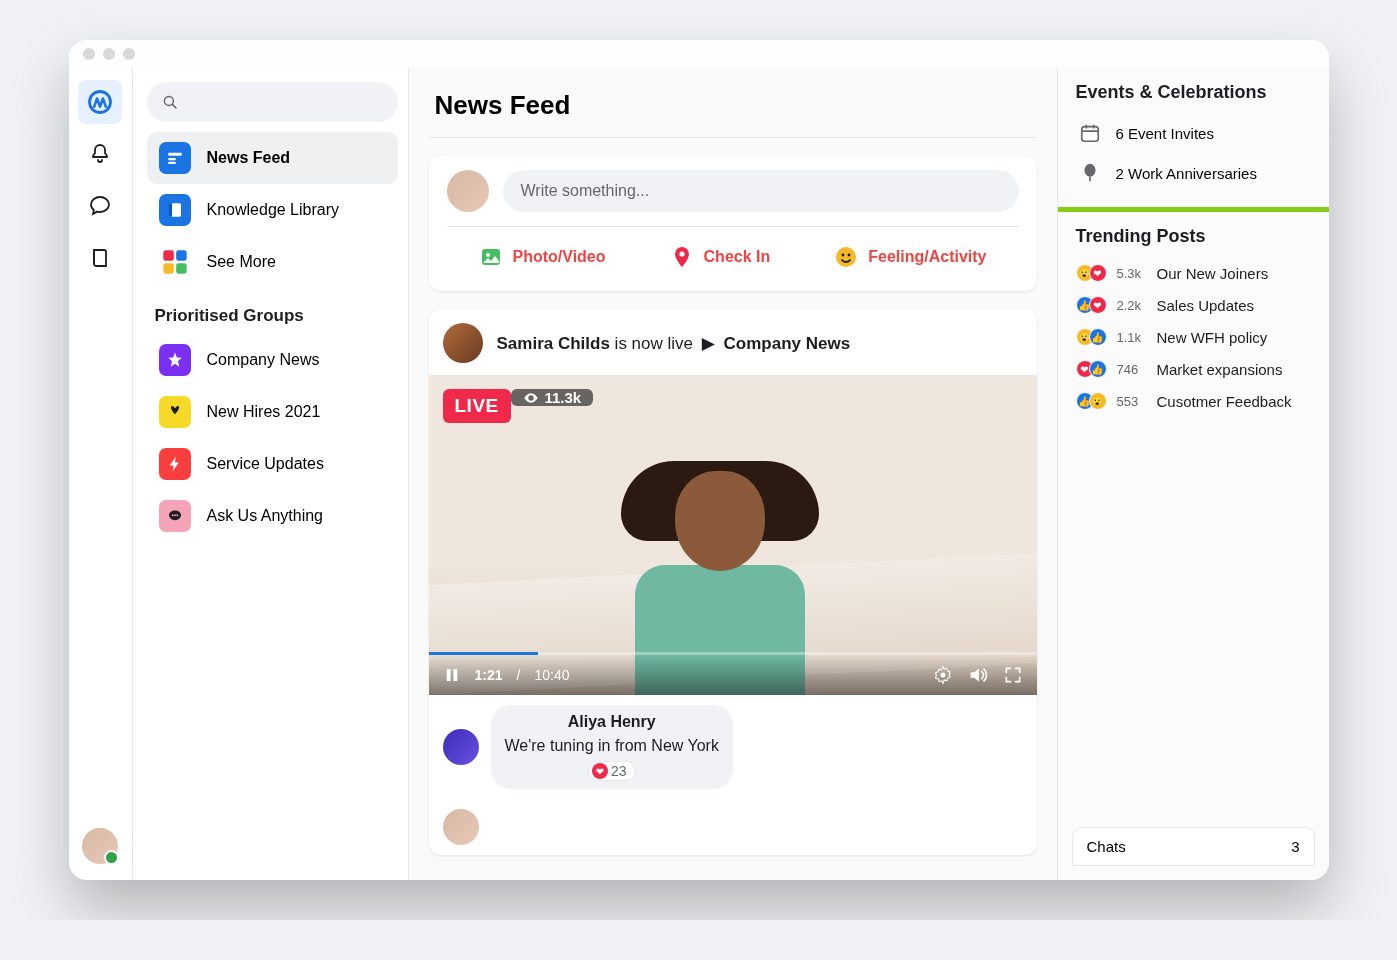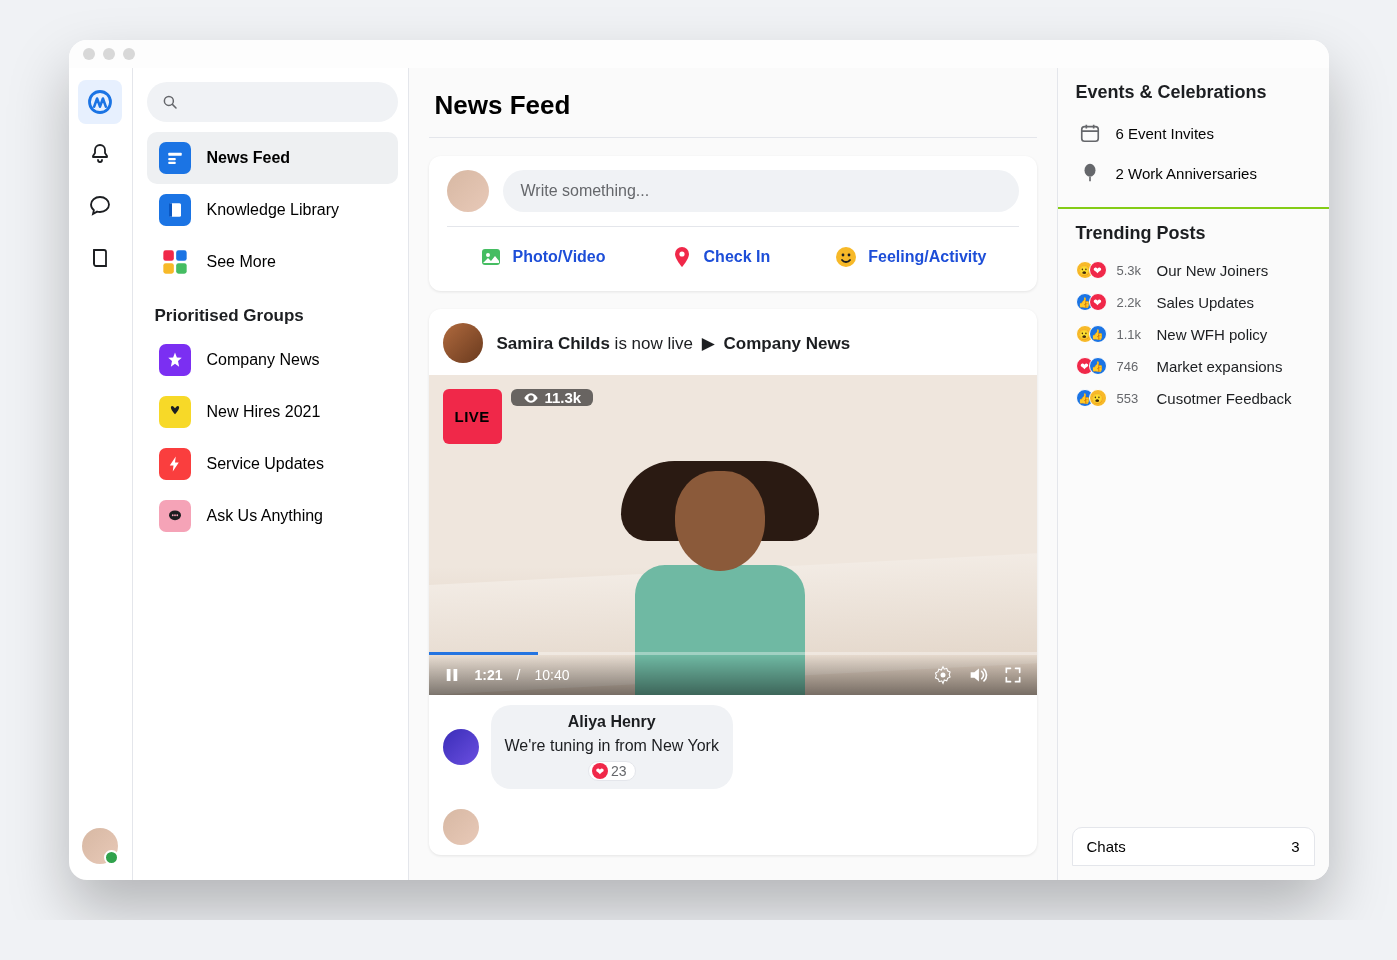--- a/index.html
+++ b/index.html
@@ -23,26 +23,26 @@
 .feed { flex: 1; overflow-y: auto; padding: 0 20px 20px; background: #fafafa; }
 .feed h1 { font-size: 26px; font-weight: 800; padding: 22px 6px 16px; }
 .feed-divider { height:1px; background:#e4e6eb; margin-bottom:18px; }
 .card { background: #fff; border-radius: 12px; box-shadow: 0 1px 3px rgba(0,0,0,.09); margin-bottom: 18px; }
 .composer { padding: 14px 18px 4px; }
 .composer-row1 { display: flex; align-items: center; gap: 14px; }
 .composer-avatar { width: 42px; height: 42px; border-radius: 50%; background: linear-gradient(135deg,#d7b8a3,#e8c9b8); flex-shrink:0; }
 .composer-input { flex: 1; background: #f0f2f5; border-radius: 24px; height: 42px; display: flex; align-items: center; padding: 0 18px; color: #65676b; font-size: 16px; cursor: pointer; }
 .composer-divider { height:1px; background:#e4e6eb; margin: 14px 0 4px; }
 .composer-actions { display: flex; justify-content: space-around; padding: 6px 0 10px; }
-.comp-act { display: flex; align-items: center; gap: 10px; color: #1d4ed8; font-weight: 600; font-size: 16px; cursor: pointer; padding: 8px 14px; border-radius: 8px; }
+.comp-act { display: flex; align-items: center; gap: 10px; color: #ef4444; font-weight: 600; font-size: 16px; cursor: pointer; padding: 8px 14px; border-radius: 8px; }
 .post-header { display: flex; align-items: center; gap: 14px; padding: 14px 14px 12px; font-size: 17px; color: #1c1e21; }
 .post-header .av { width: 40px; height: 40px; border-radius: 50%; background: linear-gradient(135deg,#b06a3e,#6a3a1e); flex-shrink:0;}
 .post-header .who { font-weight: 700; }
 .video-area { position: relative; background: linear-gradient(180deg,#e3d2c3,#c9a98f 45%,#8a6a55); height: 320px; overflow:hidden; }
-.live-pill { position: absolute; top: 14px; left: 14px; background: #f02849; color:#000000; font-weight:800; font-size:15px; padding:19px 12px; border-radius:6px; letter-spacing:.5px;}
+.live-pill { position: absolute; top: 14px; left: 14px; background: #f02849; color:#ffffff; font-weight:800; font-size:19px; padding:6px 12px; border-radius:6px; letter-spacing:.5px;}
 .viewers-pill { position:absolute; top:14px; left:82px; background: rgba(30,30,30,.65); color:#fff; font-weight:600; font-size:15px; padding:0 12px; border-radius:6px; display:flex; align-items:center; gap:6px;}
 .video-controls { position:absolute; bottom:0; left:0; right:0; height:40px; display:flex; align-items:center; gap:14px; padding:0 14px; background: linear-gradient(180deg, rgba(0,0,0,0), rgba(0,0,0,.45)); color:#fff; font-size:14px; }
 .video-controls .spacer { flex:1; }
 .progress { position:absolute; left:0; right:0; bottom:40px; height:3px; background: rgba(255,255,255,.35); }
 .progress .fill { width:18%; height:100%; background:#2374e1; }
 .comment-row { display:flex; align-items:center; gap:12px; padding:10px 14px;}
 .comment-row .cav { width:36px; height:36px; border-radius:50%; flex-shrink:0;}
 .comment-bubble { background:#f0f2f5; border-radius:20px; padding:8px 14px; font-size:16px; color:#1c1e21; position:relative; display:flex; align-items:center; gap:6px;flex-direction:column;}
 .comment-bubble .name { font-weight:700; }
 .react-lozenge { background:#fff; border:1px solid #e4e6eb; border-radius:14px; padding:1px 8px 1px 3px; font-size:14px; color:#65676b; display:flex; align-items:center; gap:3px;}
@@ -308,21 +308,21 @@
             <div class="rc-icon">
                 <svg width="22" height="22" viewBox="0 0 24 24">
                   <ellipse cx="12" cy="9" rx="6" ry="7" fill="#65676b"></ellipse>
                   <path d="M12 16v5" stroke="#65676b" stroke-width="1.8"></path>
                 </svg>
               </div>
             <span>2 Work Anniversaries</span>
           </div>
         </div>
 
-        <div class="rc-sect" style="border-top:2px solid #84cc16;">
+        <div class="rc-sect" style="border-top:5px solid #84cc16;">
           <div class="rc-title">Trending Posts</div>
 
           <div class="trend-item">
             <span class="react-stack">
                 <span style="background:#f7b928">😮</span>
                 <span style="background:#f02849;color:#fff">❤</span>
               </span>
             <span class="trend-count">5.3k</span>
             <span class="trend-title">Our New Joiners</span>
           </div>

